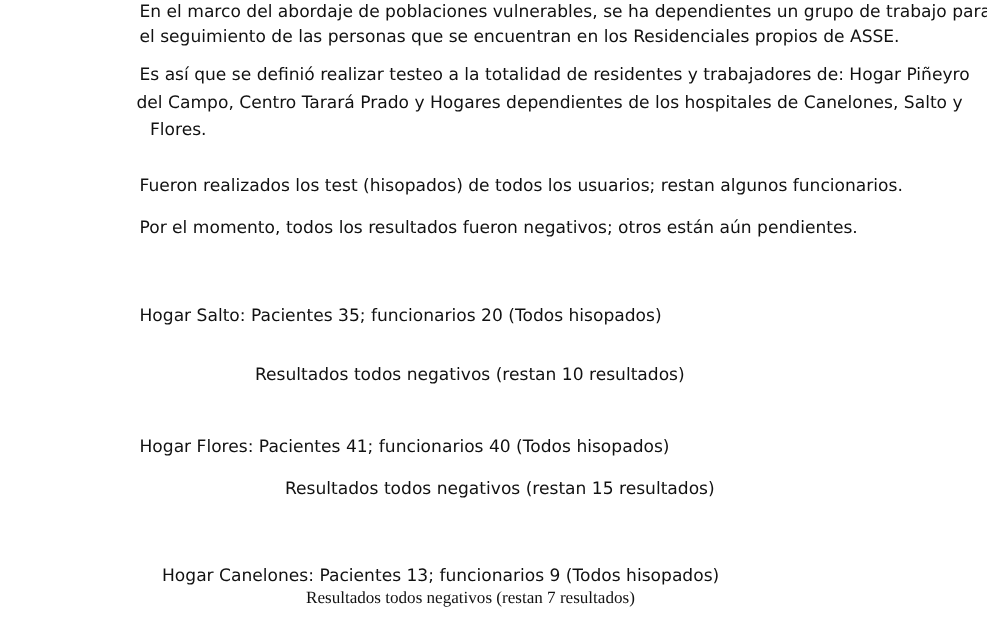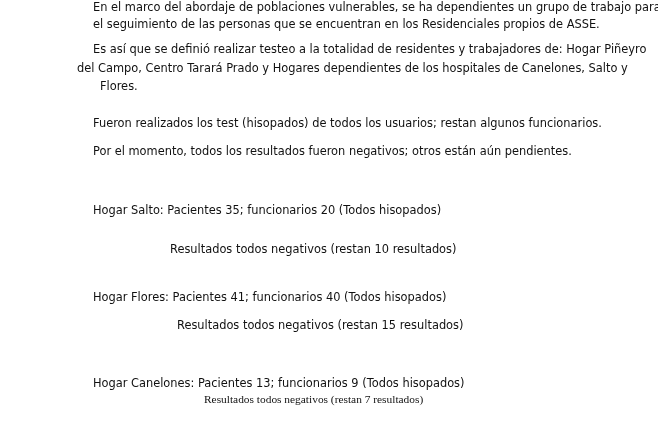--- a/index.html
+++ b/index.html
@@ -12,28 +12,28 @@
     .line { position: absolute; white-space: nowrap; line-height: 14px; }
   </style>
 </head>
 <body>
 
 <div>
   <div class="line" style="left:93px; top:0px;">En el marco del abordaje de poblaciones vulnerables, se ha dependientes un grupo de trabajo para</div>
   <div class="line" style="left:93px; top:17px;">el seguimiento de las personas que se encuentran en los Residenciales propios de ASSE.</div>
 
   <div class="line" style="left:93px; top:42px;">Es así que se definió realizar testeo a la totalidad de residentes y trabajadores de: Hogar Piñeyro</div>
-  <div class="line" style="left:77px; top:61px;">del Campo, Centro Tarará Prado y Hogares dependientes de los hospitales de Canelones, Salto y</div>
+  <div class="line" style="left:91px; top:61px;">del Campo, Centro Tarará Prado y Hogares dependientes de los hospitales de Canelones, Salto y</div>
   <div class="line" style="left:100px; top:79px;">Flores.</div>
 
   <div class="line" style="left:93px; top:116px;">Fueron realizados los test (hisopados) de todos los usuarios; restan algunos funcionarios.</div>
 
   <div class="line" style="left:93px; top:144px;">Por el momento, todos los resultados fueron negativos; otros están aún pendientes.</div>
 
   <div class="line" style="left:93px; top:203px;">Hogar Salto: Pacientes 35; funcionarios 20 (Todos hisopados)</div>
   <div class="line" style="left:170px; top:242px;">Resultados todos negativos (restan 10 resultados)</div>
 
   <div class="line" style="left:93px; top:290px;">Hogar Flores: Pacientes 41; funcionarios 40 (Todos hisopados)</div>
-  <div class="line" style="left:177px; top:318px;">Resultados todos negativos (restan 15 resultados)</div>
+  <div class="line" style="left:190px; top:318px;">Resultados todos negativos (restan 15 resultados)</div>
 
-  <div class="line" style="left:93px; top:376px;">Hogar Canelones: Pacientes 13; funcionarios 9 (Todos hisopados)</div>
+  <div class="line" style="left:108px; top:376px;">Hogar Canelones: Pacientes 13; funcionarios 9 (Todos hisopados)</div>
   <div class="line" style="left:204px; top:392px;font-family:Liberation Serif, serif;">Resultados todos negativos (restan 7 resultados)</div>
 </div>
 
 </body></html>

